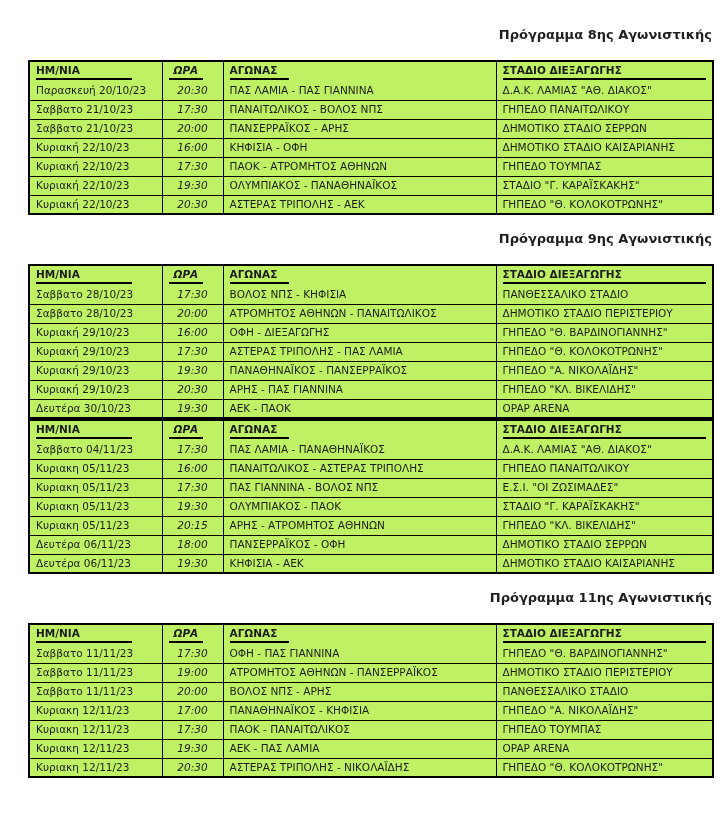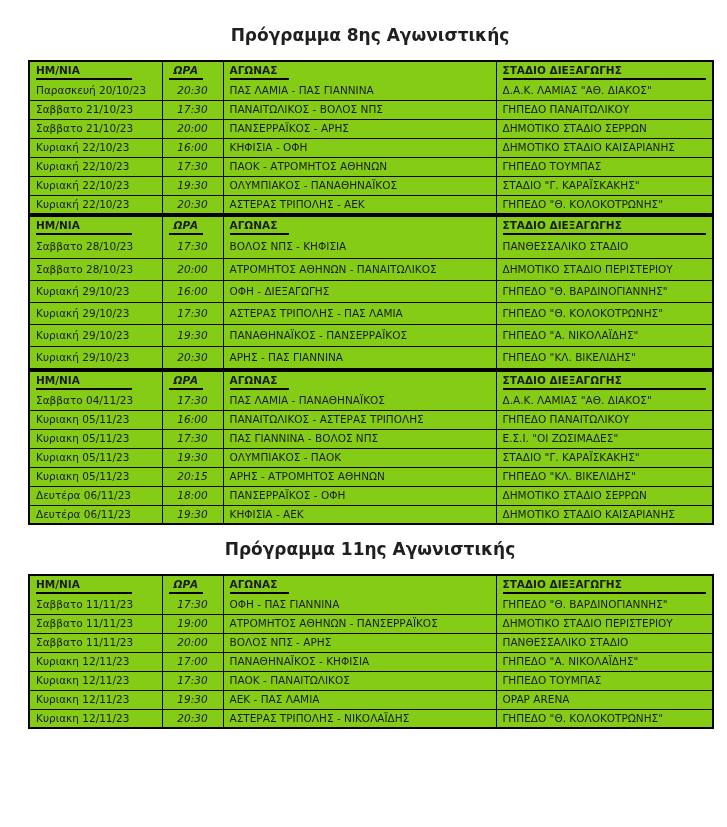--- a/index.html
+++ b/index.html
@@ -14,34 +14,34 @@
     color: #1b1b1b;
   }
   .page {
     width: 727px;
     padding-top: 11px;
   }
   .section-title {
     margin: 16px 0 17px 0;
     width: 712px;          
     padding-left: 28px;
-    text-align: center;
-    font-size: 17px;
+    text-align: right;
+    font-size: 13px;
     line-height: 16px;
     font-weight: bold;
     color: #1f1f1f;
   }
   table.schedule {
     border-collapse: collapse;
     table-layout: fixed;
     margin-left: 28px;
     width: 684px;
     height: 155px;
     border: 2px solid #000;
-    background: #84cc16;
+    background: #bef264;
   }
   table.schedule th,
   table.schedule td {
     padding: 0 6px;
     font-size: 10.5px;
     line-height: 13px;
     white-space: nowrap;
     overflow: hidden;
     vertical-align: middle;
   }
@@ -135,20 +135,21 @@
           <td class="c1">Κυριακή 22/10/23</td>
           <td class="c2">20:30</td>
           <td class="c3">ΑΣΤΕΡΑΣ ΤΡΙΠΟΛΗΣ - ΑΕΚ</td>
           <td class="c4">ΓΗΠΕΔΟ "Θ. ΚΟΛΟΚΟΤΡΩΝΗΣ"</td>
         </tr>
       </tbody>
     </table>
   </div>
 
   <div class="section">
+    <div class="section-title">Πρόγραμμα 9ης Αγωνιστικής</div>
     <table class="schedule">
       <colgroup>
           <col style="width:133px">
           <col style="width:61px">
           <col style="width:273px">
           <col style="width:217px">
         </colgroup>
       <thead>
         <tr>
           <th class="c1"><span class="u">ΗΜ/ΝΙΑ</span></th>
@@ -188,20 +189,26 @@
           <td class="c1">Κυριακή 29/10/23</td>
           <td class="c2">19:30</td>
           <td class="c3">ΠΑΝΑΘΗΝΑΪΚΟΣ - ΠΑΝΣΕΡΡΑΪΚΟΣ</td>
           <td class="c4">ΓΗΠΕΔΟ "Α. ΝΙΚΟΛΑΪΔΗΣ"</td>
         </tr>
         <tr>
           <td class="c1">Κυριακή 29/10/23</td>
           <td class="c2">20:30</td>
           <td class="c3">ΑΡΗΣ - ΠΑΣ ΓΙΑΝΝΙΝΑ</td>
           <td class="c4">ΓΗΠΕΔΟ "ΚΛ. ΒΙΚΕΛΙΔΗΣ"</td>
+        </tr>
+        <tr>
+          <td class="c1">Δευτέρα 30/10/23</td>
+          <td class="c2">19:30</td>
+          <td class="c3">ΑΕΚ - ΠΑΟΚ</td>
+          <td class="c4">OPAP ARENA</td>
         </tr>
       </tbody>
     </table>
   </div>
 
   <div class="section">
     <table class="schedule">
       <colgroup>
           <col style="width:133px">
           <col style="width:61px">

